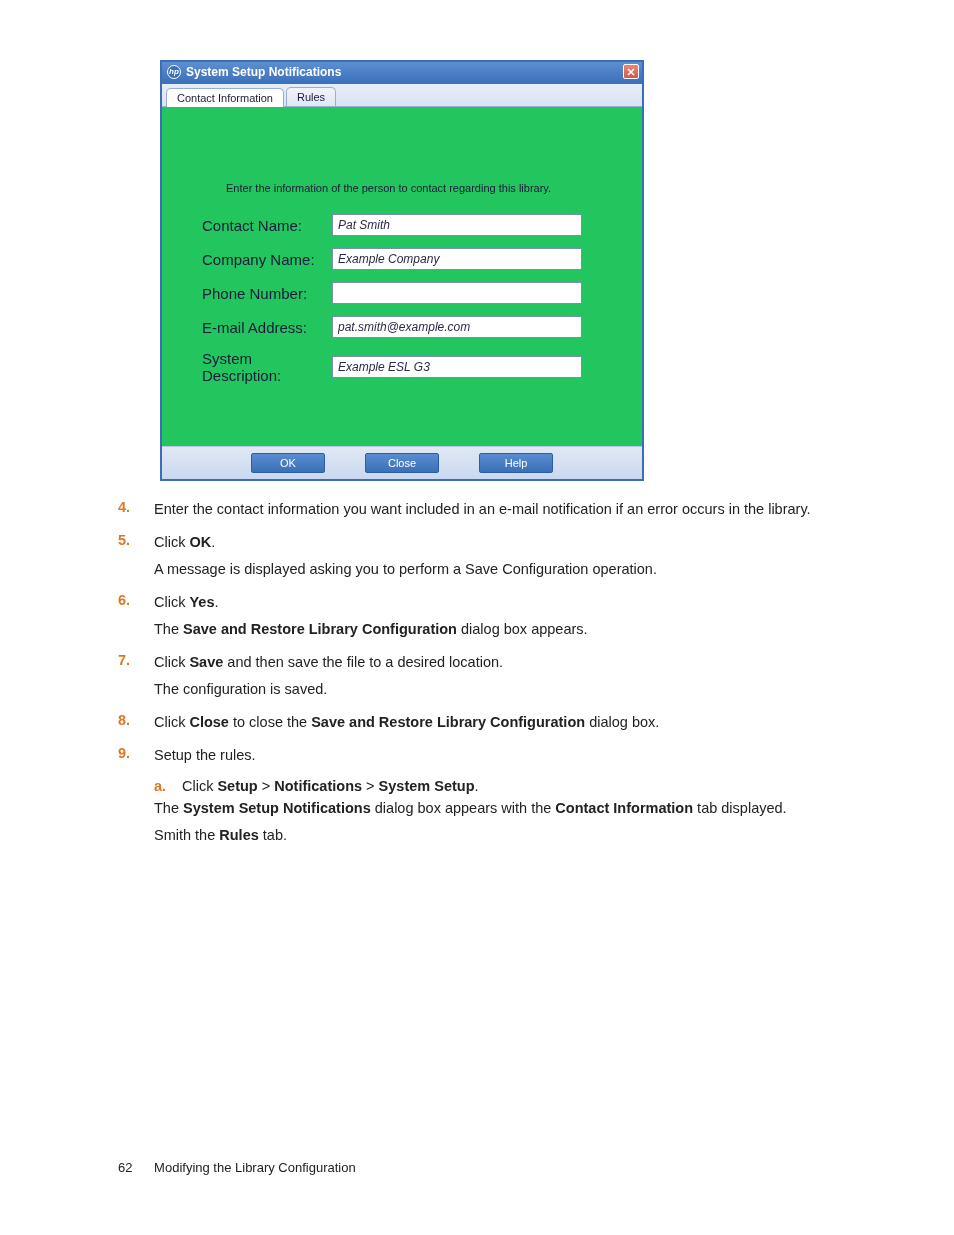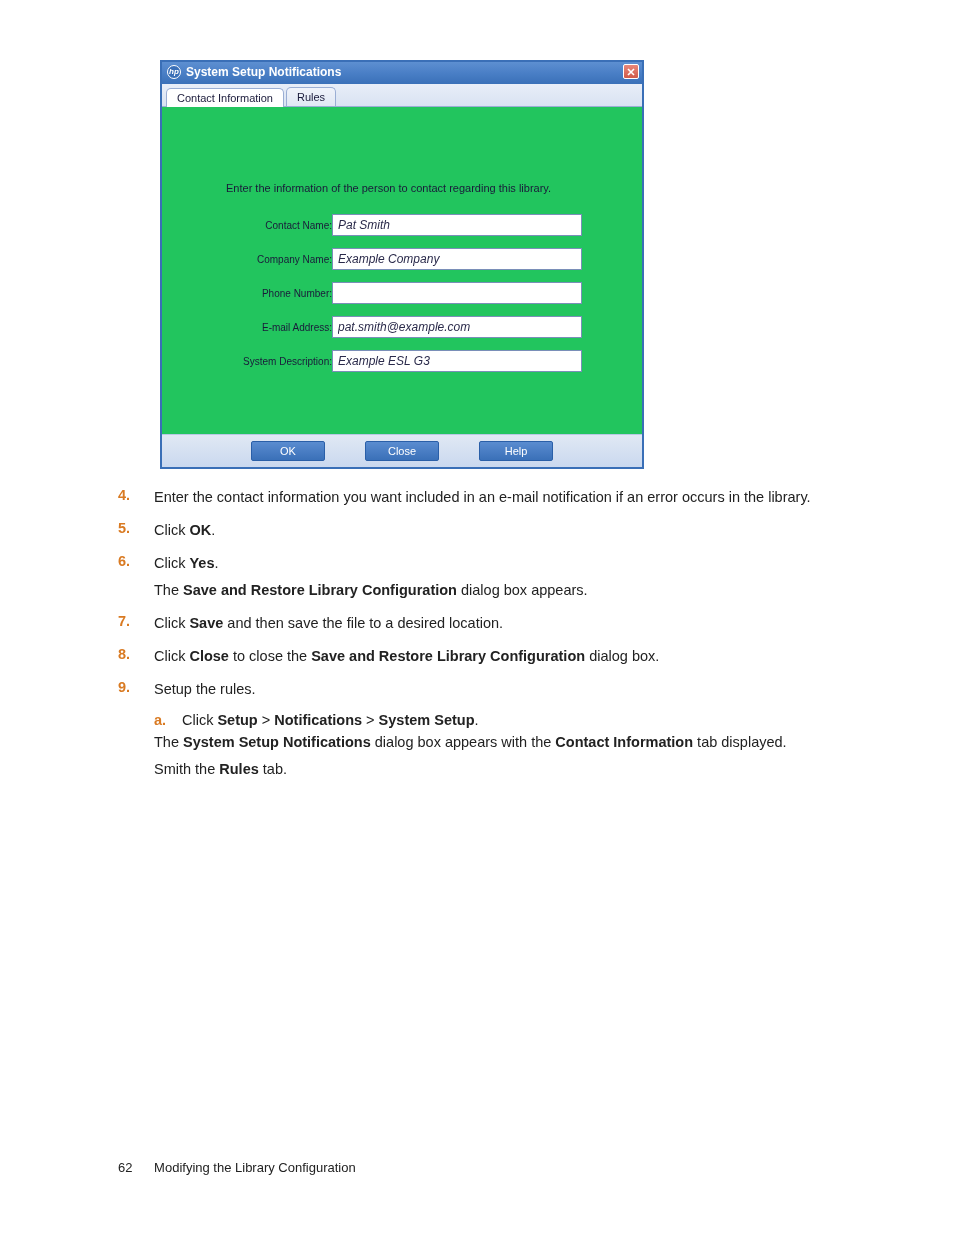--- a/index.html
+++ b/index.html
@@ -105,23 +105,23 @@
     margin-bottom: 20px;
     margin-left: 24px;
   }
   .form-row {
     display: flex;
     align-items: center;
     margin-bottom: 12px;
   }
   .form-label {
     width: 130px;
-    font-size: 10px;
+    font-size: 15px;
     color: #1a1a3a;
-    text-align: right;
+    text-align: left;
   }
   .form-input {
     width: 250px;
     height: 22px;
     border: 1px solid #7a8fb8;
     padding: 2px 5px;
     font-size: 12px;
     color: #2a2a4a;
     background: #fff;
     font-style: italic;
@@ -249,35 +249,37 @@
       <div class="step-num">4.</div>
       <div class="step-body">
           <p>Enter the contact information you want included in an e-mail notification if an error occurs in the library.</p>
         </div>
     </div>
 
     <div class="step">
       <div class="step-num">5.</div>
       <div class="step-body">
         <p><span>Click </span><span class="b">OK</span><span>.</span></p>
+        <p>A message is displayed asking you to perform a Save Configuration operation.</p>
       </div>
     </div>
 
     <div class="step">
       <div class="step-num">6.</div>
       <div class="step-body">
         <p><span>Click </span><span class="b">Yes</span><span>.</span></p>
         <p><span>The </span><span class="b">Save and Restore Library Configuration</span><span> dialog box appears.</span></p>
       </div>
     </div>
 
     <div class="step">
       <div class="step-num">7.</div>
       <div class="step-body">
         <p><span>Click </span><span class="b">Save</span><span> and then save the file to a desired location.</span></p>
+        <p>The configuration is saved.</p>
       </div>
     </div>
 
     <div class="step">
       <div class="step-num">8.</div>
       <div class="step-body">
         <p><span>Click </span><span class="b">Close</span><span> to close the </span><span class="b">Save and Restore Library Configuration</span><span> dialog box.</span></p>
       </div>
     </div>
 

